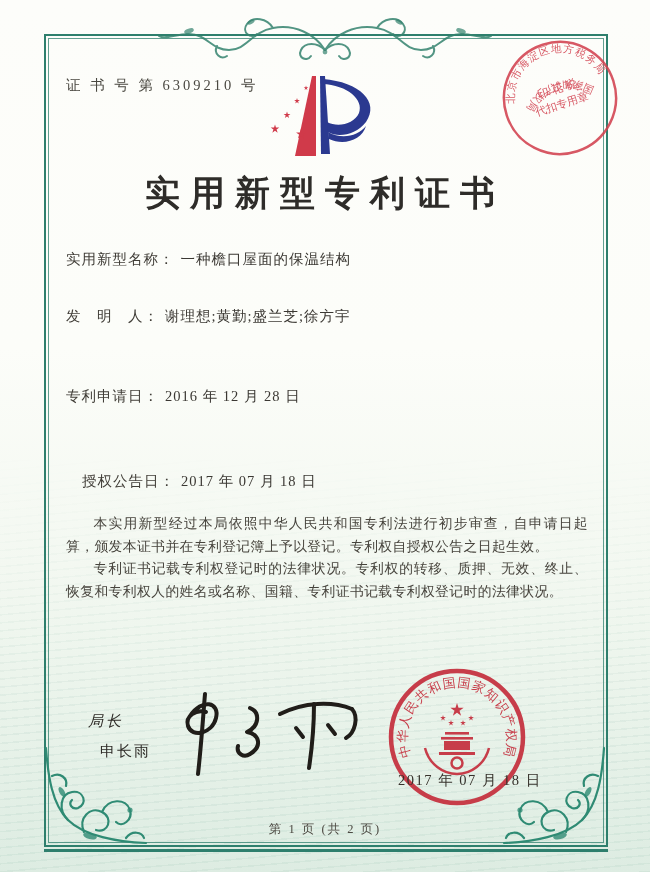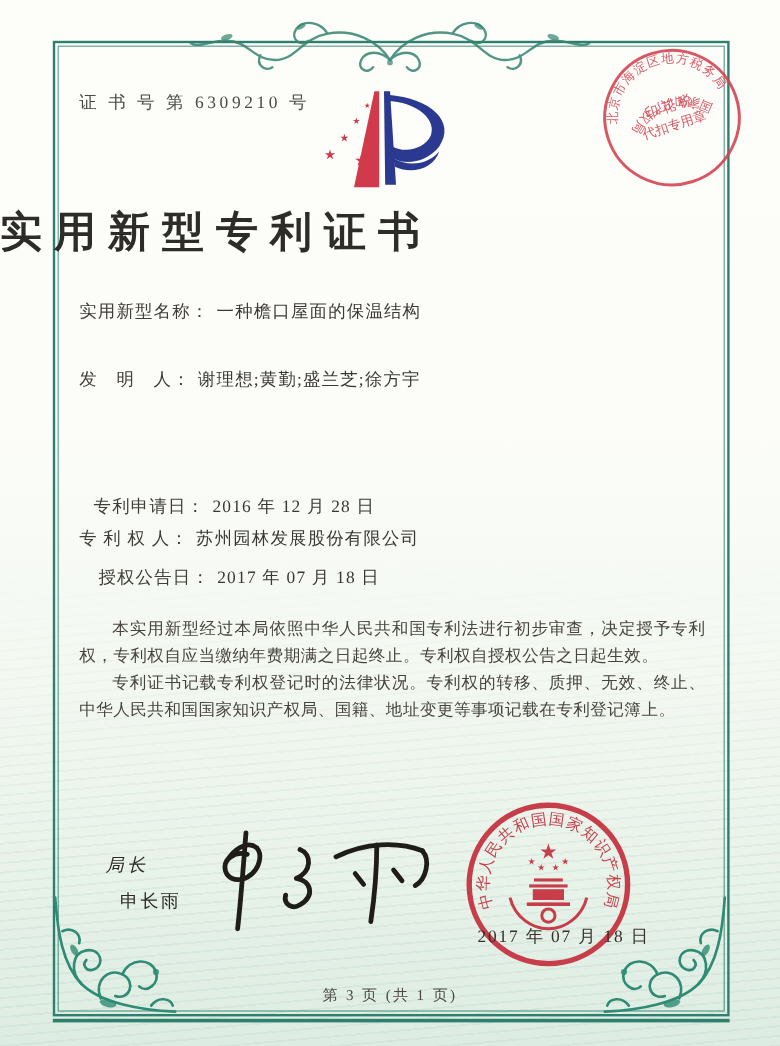--- a/index.html
+++ b/index.html
@@ -21,21 +21,21 @@
   .frame-inner{
     position:absolute;inset:2px;border:1px solid rgba(46,127,109,.75);
   }
   .bottom-line{
     position:absolute;left:44px;top:849px;width:564px;height:3px;background:#2e7f6d;
   }
   .ornament{position:absolute;pointer-events:none;}
   .cert-no{position:absolute;left:66px;top:76px;font-size:14.5px;letter-spacing:3px;color:#4a4841;}
   .logo{position:absolute;left:262px;top:72px;}
   .title{
-    position:absolute;left:0;top:170px;width:100%;text-align:left;
+    position:absolute;left:0;top:170px;width:100%;text-align:center;
     font-size:35px;font-weight:600;letter-spacing:10px;color:#2e2c29;
   }
   .field{position:absolute;left:66px;font-size:14.5px;color:#403d37;letter-spacing:1px;white-space:nowrap;}
   .field .val{margin-left:6px;color:#3b3833;}
   .paras{position:absolute;left:66px;top:513px;width:522px;}
   .paras p{
     margin:0;text-indent:2em;font-size:13.8px;line-height:22.6px;
     text-align:justify;color:#47443d;letter-spacing:.4px;
   }
   .sig-title{position:absolute;left:88px;top:712px;font-size:15px;letter-spacing:3px;color:#2d2a26;font-family:"Liberation Sans","DejaVu Sans",sans-serif;font-style:italic;}
@@ -148,33 +148,30 @@
   </svg>
 
   <div class="title">实用新型专利证书</div>
 
   <div class="field" style="top:250px;">
     <span>实用新型名称：</span><span class="val">一种檐口屋面的保温结构</span>
   </div>
   <div class="field" style="top:307px;">
     <span>发　明　人：</span><span class="val">谢理想;黄勤;盛兰芝;徐方宇</span>
   </div>
-  <div class="field" style="top:413px;margin-left:12px;">
+  <div class="field" style="top:387px;">
     <span>专利申请日：</span><span class="val">2016 年 12 月 28 日</span>
-  </div>
-  <div class="field" style="top:439px;">
-    <span>专 利 权 人：</span><span class="val">苏州园林发展股份有限公司</span>
   </div>
   <div class="field" style="top:472px;margin-left:16px;">
     <span>授权公告日：</span><span class="val">2017 年 07 月 18 日</span>
   </div>
 
   <div class="paras">
-    <p>本实用新型经过本局依照中华人民共和国专利法进行初步审查，决定授予专利权，专利权自应当缴纳年费期满之日起终止。专利权自授权公告之日起生效。</p>
-    <p>专利证书记载专利权登记时的法律状况。专利权的转移、质押、无效、终止、中华人民共和国国家知识产权局、国籍、地址变更等事项记载在专利登记簿上。</p>
+    <p>本实用新型经过本局依照中华人民共和国专利法进行初步审查，自申请日起算，颁发本证书并在专利登记簿上予以登记。专利权自授权公告之日起生效。</p>
+    <p>专利证书记载专利权登记时的法律状况。专利权的转移、质押、无效、终止、恢复和专利权人的姓名或名称、国籍、专利证书记载专利权登记时的法律状况。</p>
   </div>
 
   <div class="sig-title">局长</div>
   <div class="sig-name">申长雨</div>
 
   <svg class="signature" width="210" height="95" viewBox="0 0 210 95">
     <g fill="none" stroke="#201d19" stroke-width="4" stroke-linecap="round" stroke-linejoin="round">
       <path d="M28,28 C40,10 58,14 54,30 C50,46 30,50 26,38 C23,28 34,21 44,24"></path>
       <path d="M43,6 C41,30 39,60 36,86"></path>
       <path d="M88,20 C98,24 98,38 85,44 C97,46 101,58 88,66 C82,70 74,66 76,58"></path>
@@ -203,15 +200,15 @@
       <rect x="-12" y="2" width="24" height="2.6"></rect>
       <rect x="-16" y="7" width="32" height="2.6"></rect>
       <rect x="-13" y="11" width="26" height="9"></rect>
       <rect x="-18" y="22" width="36" height="3"></rect>
       <circle cx="0" cy="33" r="5.5" fill="none" stroke="#c5303e" stroke-width="2.5"></circle>
       <path d="M-32,18 C-28,34 -14,44 0,44 C14,44 28,34 32,18" fill="none" stroke="#c5303e" stroke-width="2.5"></path>
     </g>
   </svg>
   <div class="seal-date">2017 年 07 月 18 日</div>
 
-  <div class="footer">第 3 页 (共 1 页)</div>
+  <div class="footer">第 1 页 (共 2 页)</div>
 
 </div>
 
 </body></html>

